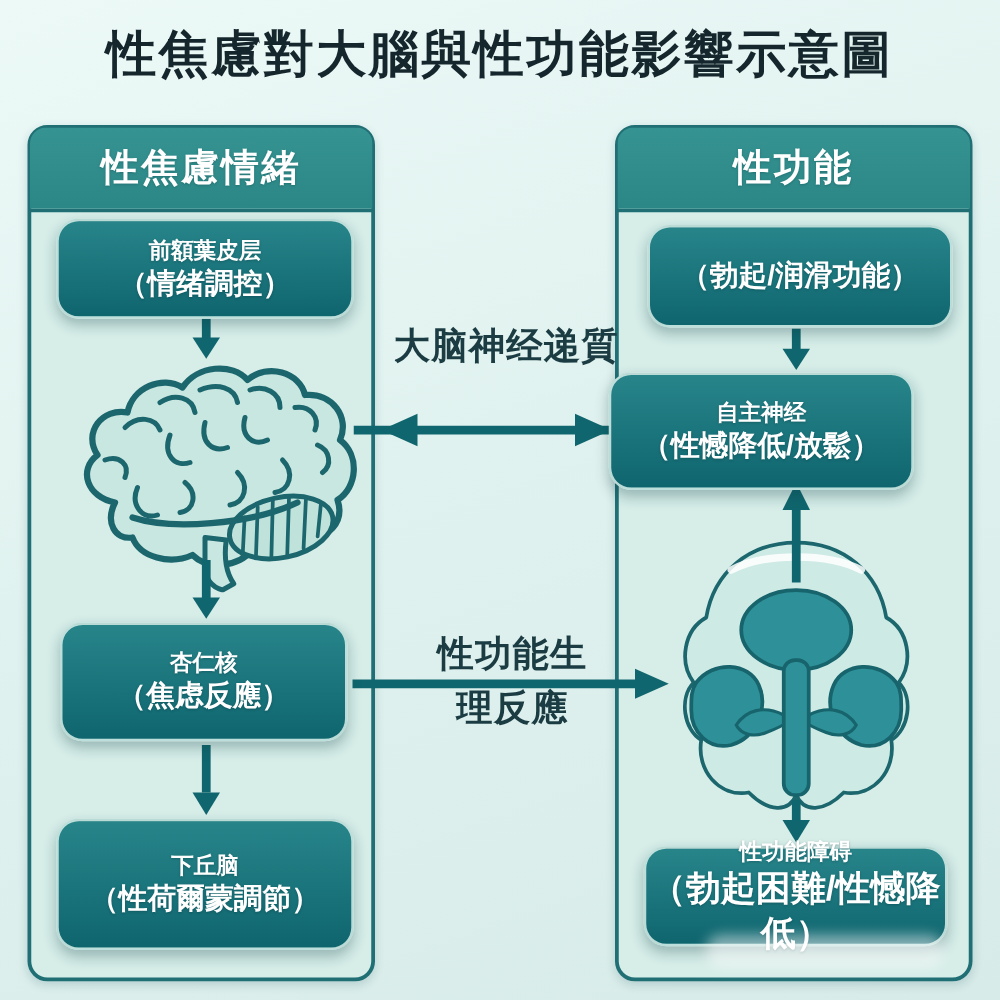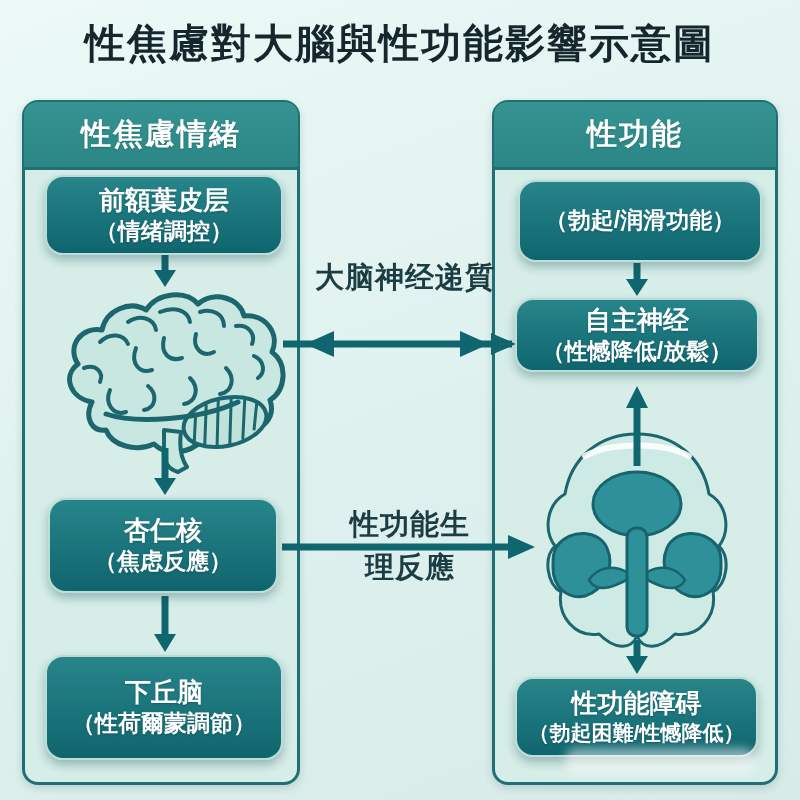--- a/index.html
+++ b/index.html
@@ -40,29 +40,29 @@
   .node {
     position:absolute; z-index:7;
     background:linear-gradient(180deg,#27858a 0%, #0f656e 100%);
     border:2px solid rgba(216,239,233,0.85);
     border-radius:18px;
     box-shadow:0 5px 10px rgba(10,60,66,0.30);
     display:flex; flex-direction:column; align-items:center; justify-content:center;
     color:#ffffff; font-weight:700; text-align:center; line-height:1.28;
     text-shadow:0 1px 2px rgba(0,40,45,0.3);
   }
-  .node .l1 { font-size:26px; }
+  .node .l1 { font-size:18px; }
   .node .l2 { font-size:23px;text-align:center; }
   .node-l1 { left:45px;  top:175px; width:238px; height:80px; }
   .node-l2 { left:48px;  top:498px; width:230px; height:95px; }
   .node-l3 { left:45px;  top:655px; width:238px; height:105px; }
   .node-r1 { left:518px; top:180px; width:244px; height:82px; }
-  .node-r2 { left:515px; top:298px; width:244px; height:74px; }
+  .node-r2 { left:487px; top:298px; width:244px; height:94px; }
   .node-r3 { left:515px; top:677px; width:243px; height:80px; }
-  .node-r3 .l2 { font-size:21px; }
+  .node-r3 .l2 { font-size:28px; }
   .mid-label {
     position:absolute; z-index:7; text-align:center;
     color:#1b3c42; font-weight:800; font-size:29px; line-height:33px;
     letter-spacing:1px;
   }
   .label-neuro  { left:300px; top:261px; width:210px; }
   .label-phys-a { left:330px; top:508px; width:160px; }
   .label-phys-b { left:330px; top:551px; width:160px; }
   .illus { position:absolute; z-index:2; }
   .brain-pos { left:40px;  top:282px; }

